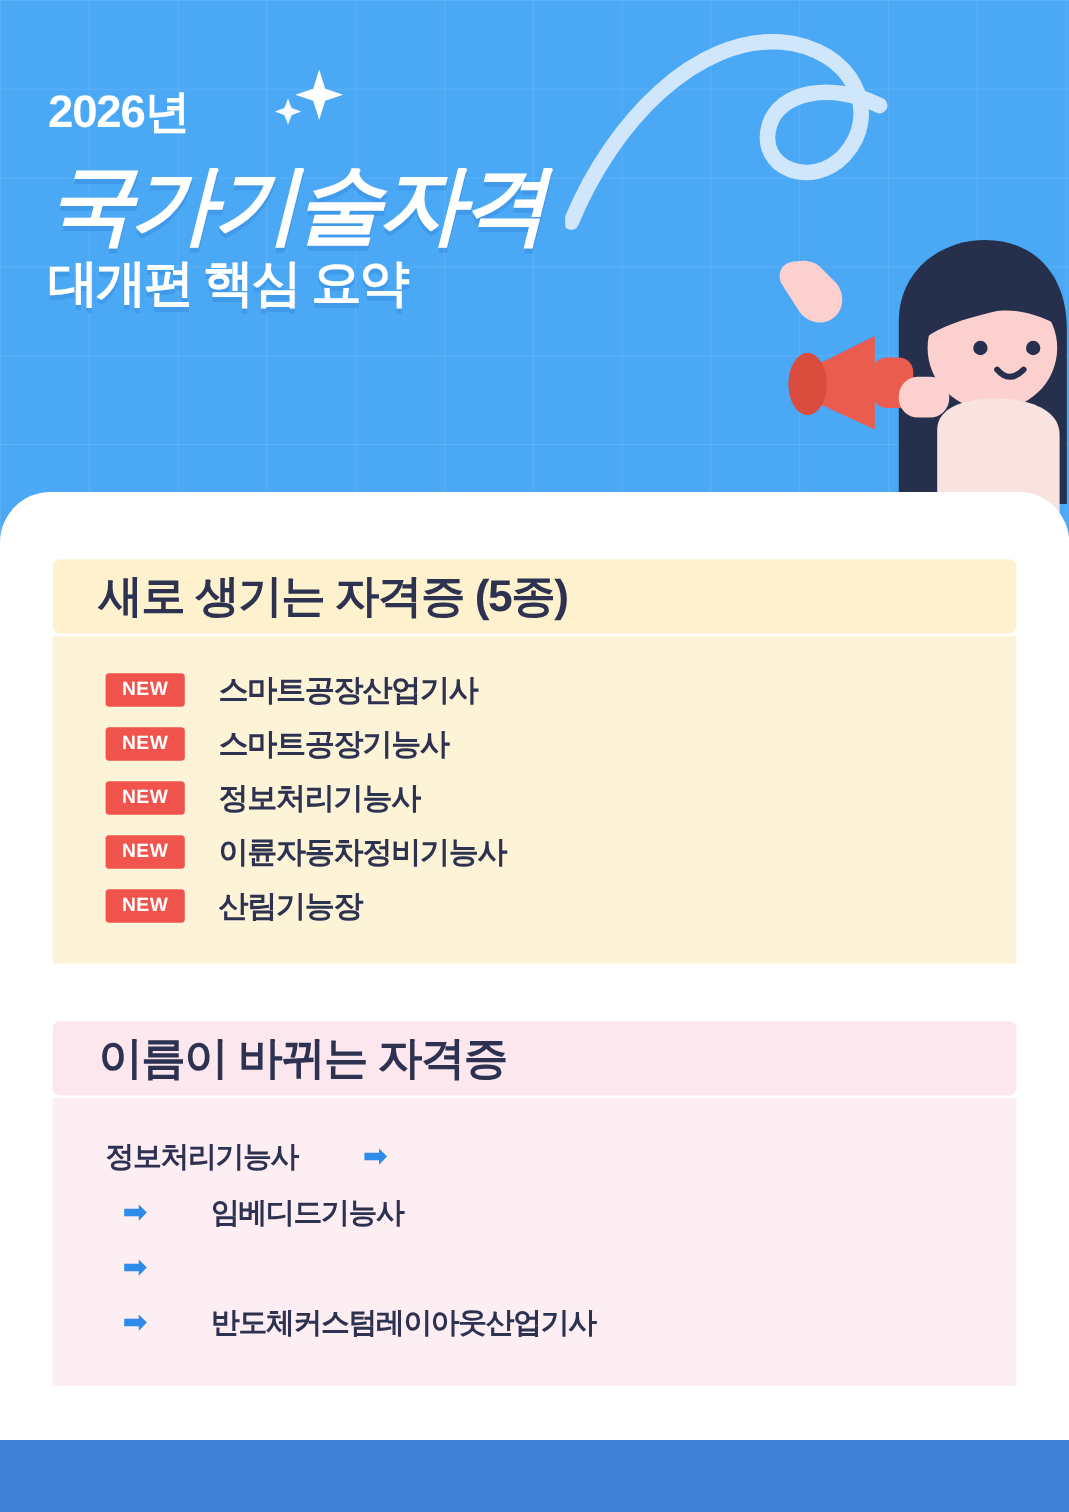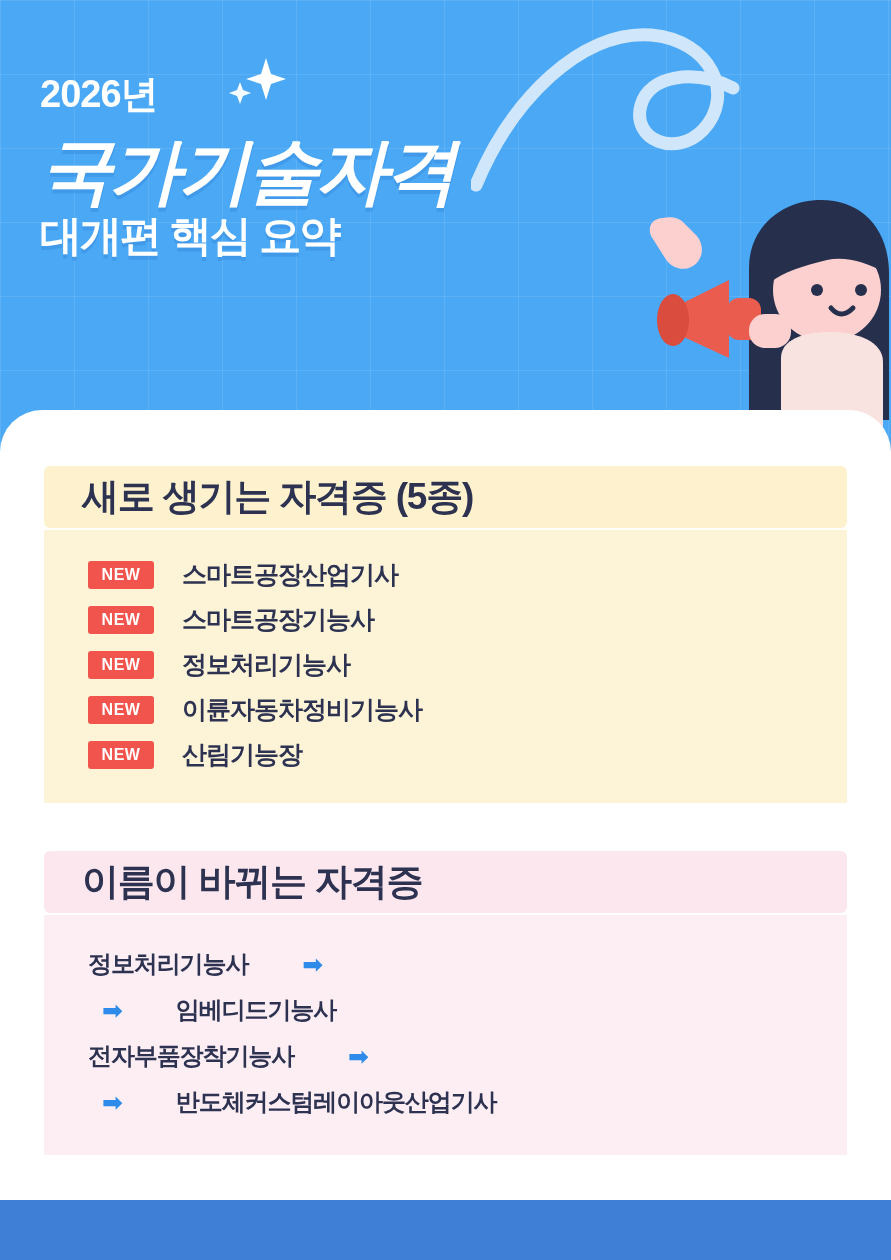--- a/index.html
+++ b/index.html
@@ -258,21 +258,20 @@
     <div class="panel-pink">
       <div class="ren-row">
         <span>정보처리기능사</span>
         <span class="arrow">➡</span>
       </div>
       <div class="ren-row">
         <span class="arrow">➡</span>
         <span>임베디드기능사</span>
       </div>
       <div class="ren-row">
-        <span>전자부품장착기능사</span>
         <span class="arrow">➡</span>
       </div>
       <div class="ren-row">
         <span class="arrow">➡</span>
         <span>반도체커스텀레이아웃산업기사</span>
       </div>
     </div>
   </div>
 
 </div>

